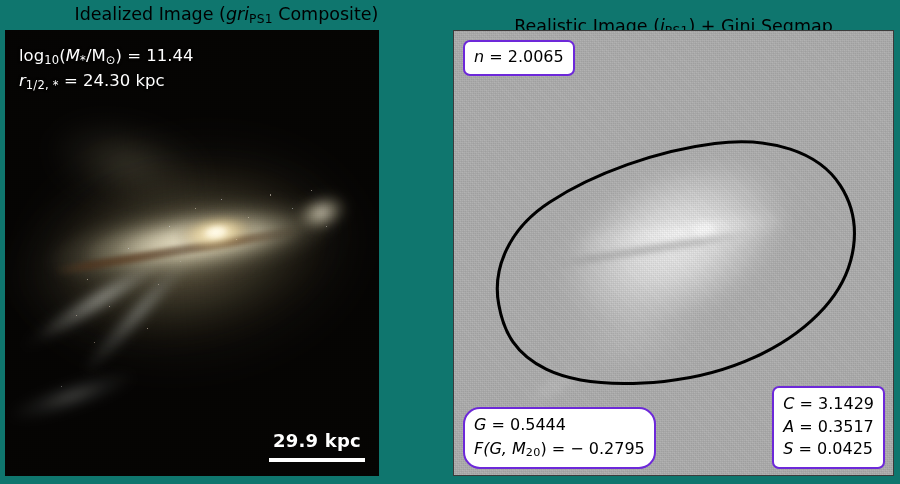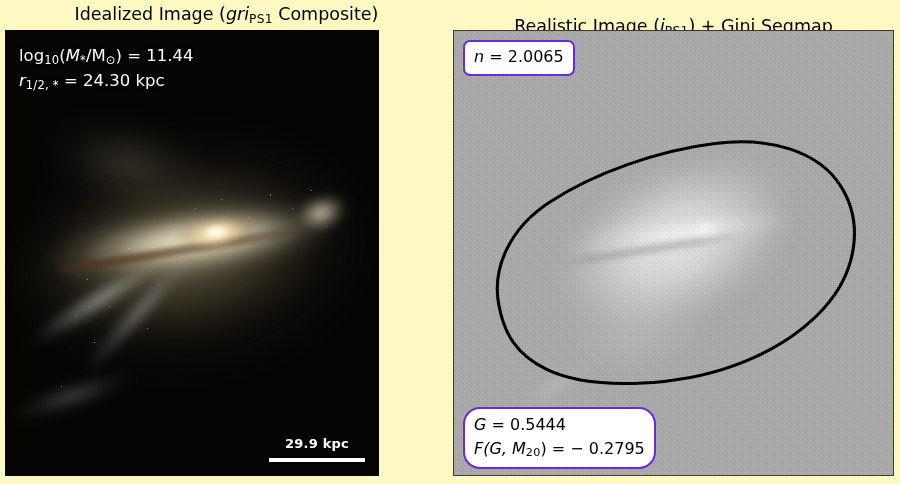--- a/index.html
+++ b/index.html
@@ -1,17 +1,17 @@
 <!DOCTYPE html>
 <html><head>
 <meta charset="utf-8">
 <style>
   html,body{margin:0;padding:0;background:#ffffff;}
   body{width:900px;height:484px;font-family:"DejaVu Sans","Liberation Sans",sans-serif;overflow:hidden;}
-  .figure{position:relative;width:900px;height:484px;background:#fef9c3;}
+  .figure{position:relative;width:900px;height:484px;background:#0f766e;}
 
   
   .panel-title{
     position:absolute;top:1px;height:26px;line-height:26px;
     font-size:17.5px;color:#000;text-align:center;white-space:nowrap;
     font-family:"DejaVu Sans","Liberation Sans",sans-serif;
   }
   #title-left{left:5px;width:443px;}
   #title-right{left:453px;width:441px;margin-top:12px;}
   .it{font-style:italic;}
@@ -167,21 +167,21 @@
                      repeating-linear-gradient(90deg, rgba(255,255,255,.04) 0 1px, rgba(0,0,0,.04) 1px 2px);
   }
 
   
   #idealized-stats{
     position:absolute;left:14px;top:14px;color:#fff;
     font-size:16.5px;line-height:1.5;white-space:nowrap;
     text-shadow:0 0 3px rgba(0,0,0,.9);
   }
   #scalebar-group{position:absolute;right:14px;bottom:14px;text-align:center;}
-  #scalebar-label{color:#fff;font-size:13px;font-weight:bold;letter-spacing:.2px;margin-bottom:7px;}
+  #scalebar-label{color:#fff;font-size:18px;font-weight:bold;letter-spacing:.2px;margin-bottom:7px;}
   #scalebar-line{height:4px;width:96px;background:#fff;margin:0 auto;}
 
   
   .noisebg{position:absolute;inset:0;background:#adadad;}
   .noisebg .nz{
     position:absolute;inset:0;opacity:.5;
     background-image:
       repeating-linear-gradient(0deg, rgba(255,255,255,.07) 0 1px, rgba(0,0,0,.07) 1px 2px),
       repeating-linear-gradient(90deg, rgba(255,255,255,.06) 0 1px, rgba(0,0,0,.06) 1px 2px),
       repeating-linear-gradient(45deg, rgba(255,255,255,.04) 0 1px, rgba(0,0,0,.04) 1px 3px);
@@ -316,15 +316,20 @@
 
     <div class="infobox" id="sersic-box">
       <span class="it">n</span><span> = 2.0065</span>
     </div>
 
     <div class="infobox" id="morph-box-left">
       <div><span class="it">G</span><span class="sub"></span><span> = 0.5444</span></div>
       <div><span class="it">F(G, M</span><span class="sub">20</span><span>) = − 0.2795</span></div>
     </div>
 
+    <div class="infobox" id="morph-box-right">
+      <div><span class="it">C</span><span> = 3.1429</span></div>
+      <div><span class="it">A</span><span> = 0.3517</span></div>
+      <div><span class="it">S</span><span> = 0.0425</span></div>
+    </div>
   </div>
 
 </div>
 
 </body></html>

